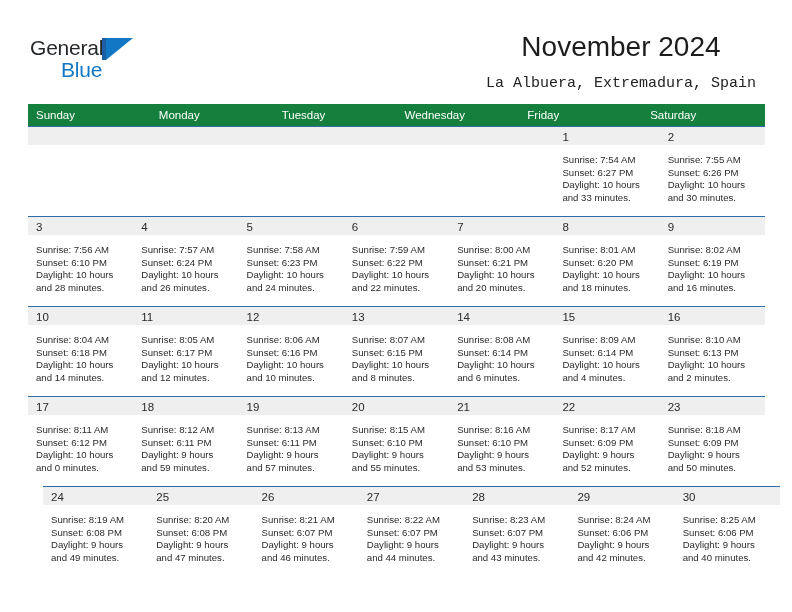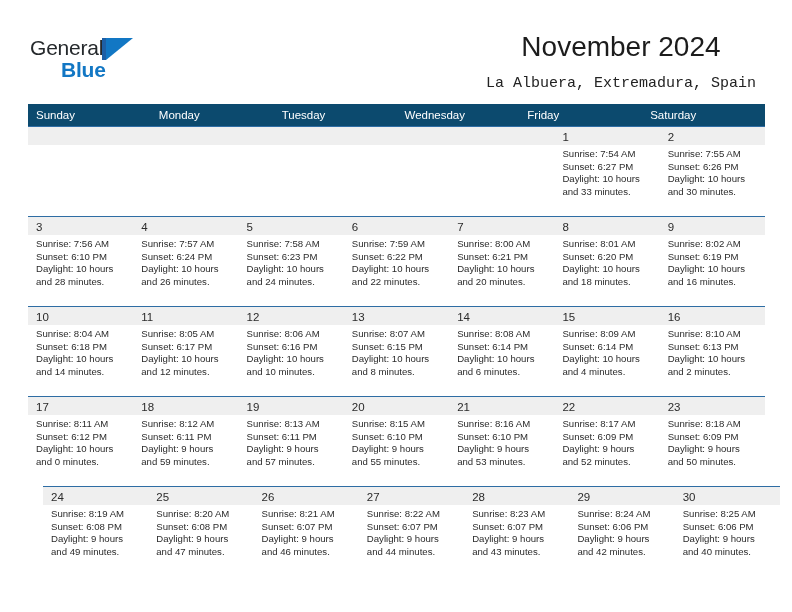--- a/index.html
+++ b/index.html
@@ -45,21 +45,20 @@
   }
   .logo-blue {
     position: absolute;
     left: 31px;
     top: 22px;
     font-size: 21px;
     color: #1277c4;
     letter-spacing: -0.2px;
     line-height: 24px;
     font-family: "Liberation Sans", sans-serif;
-    font-weight: bold;
   }
   .logo-mark {
     position: absolute;
     left: 72px;
     top: 2px;
     width: 31px;
     height: 22px;
   }
   .logo-mark .bar {
     position: absolute;
@@ -103,21 +102,21 @@
   .calendar {
     position: absolute;
     left: 28px;
     top: 104px;
     width: 737px;
   }
   .weekdays {
     display: flex;
     width: 737px;
     height: 22px;
-    background: #0c4a6e;
+    background: #15803d;
   }
   .weekday {
     flex: 1 1 0;
     font-size: 11.5px;
     color: #ffffff;
     line-height: 22px;
     padding-left: 8px;
     white-space: nowrap;
     overflow: hidden;
     font-family: "Liberation Sans", sans-serif;
@@ -145,21 +144,21 @@
     padding-left: 8px;
   }
   .day.empty .day-numband { background: #efefef; }
   .day-num {
     font-size: 11.5px;
     color: #2b2b2b;
     line-height: 18px;
     font-family: "Liberation Sans", sans-serif;
   }
   .day-info {
-    padding: 3px 4px 0 8px;
+    padding: 9px 4px 0 8px;
     font-size: 9.6px;
     color: #2b2b2b;
     line-height: 12.6px;
     font-family: "Liberation Sans", sans-serif;
   }
   .day-info div { white-space: nowrap; }
 </style>
 </head>
 <body>
 

